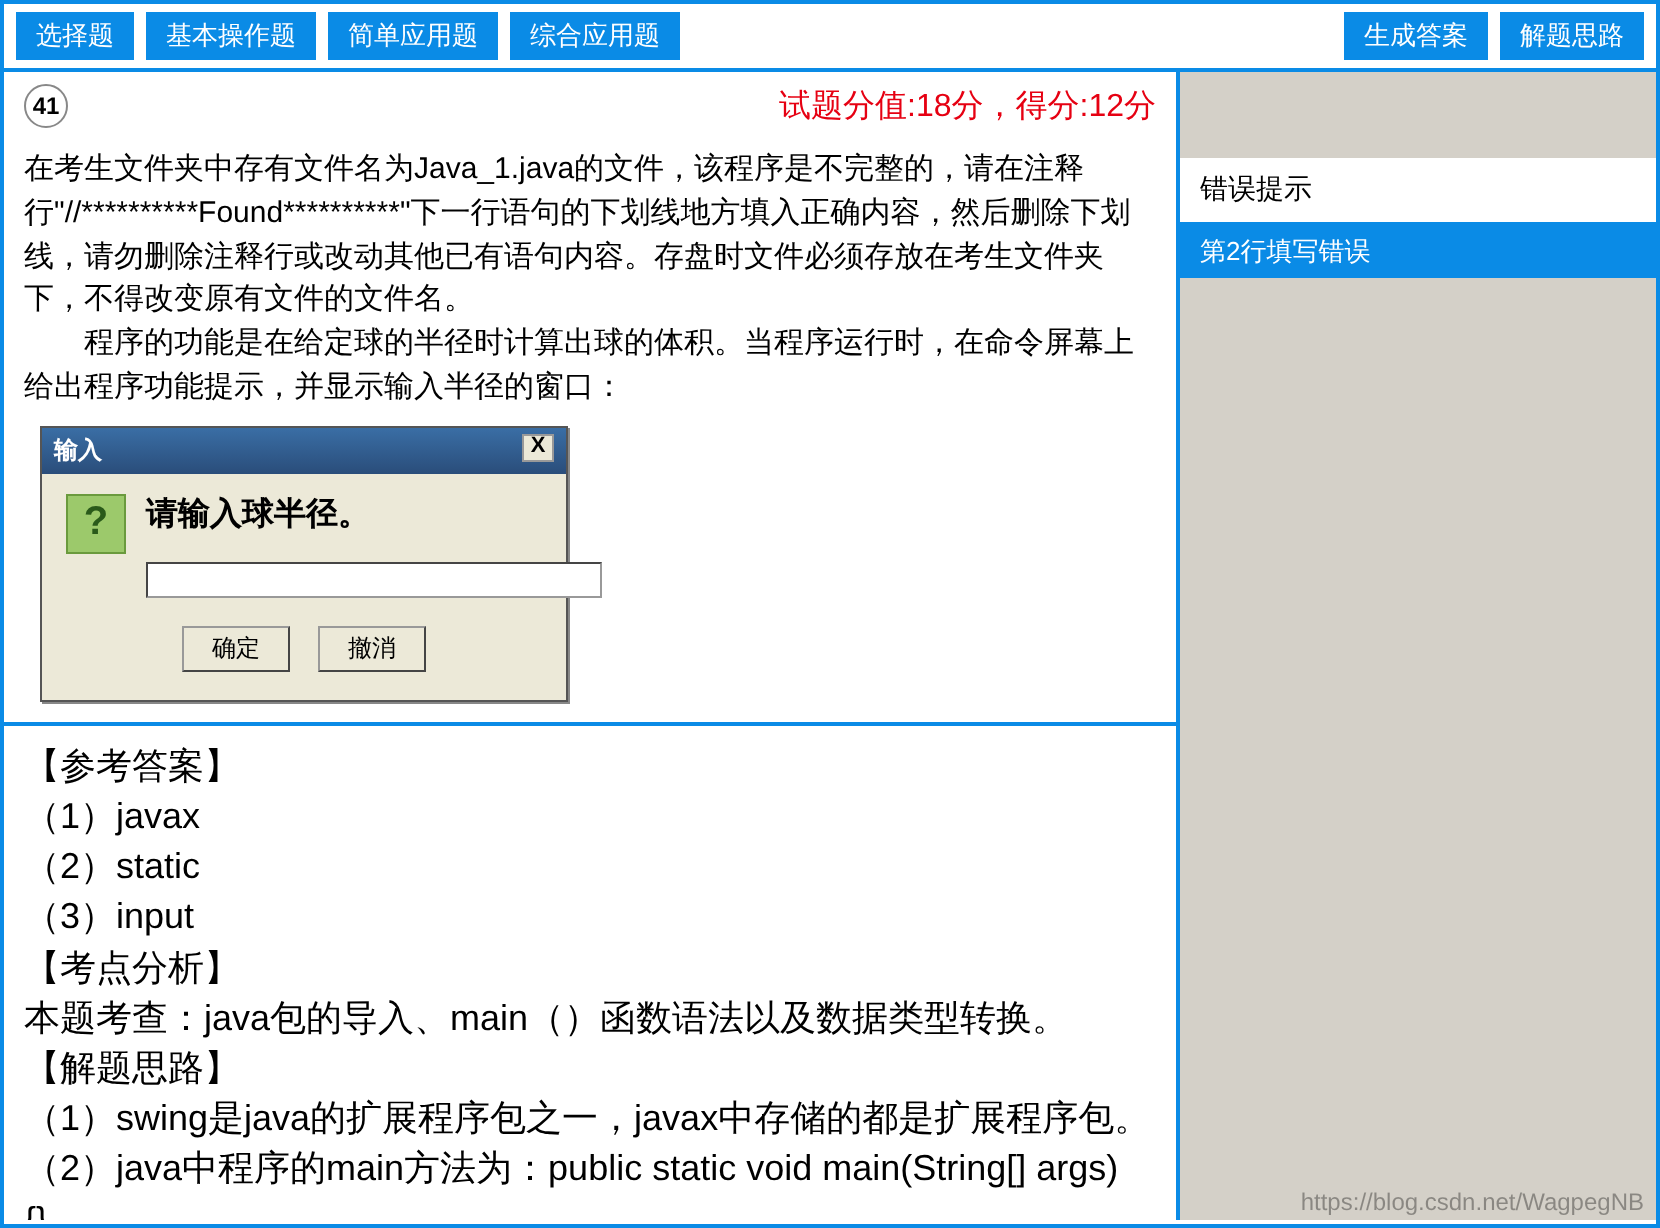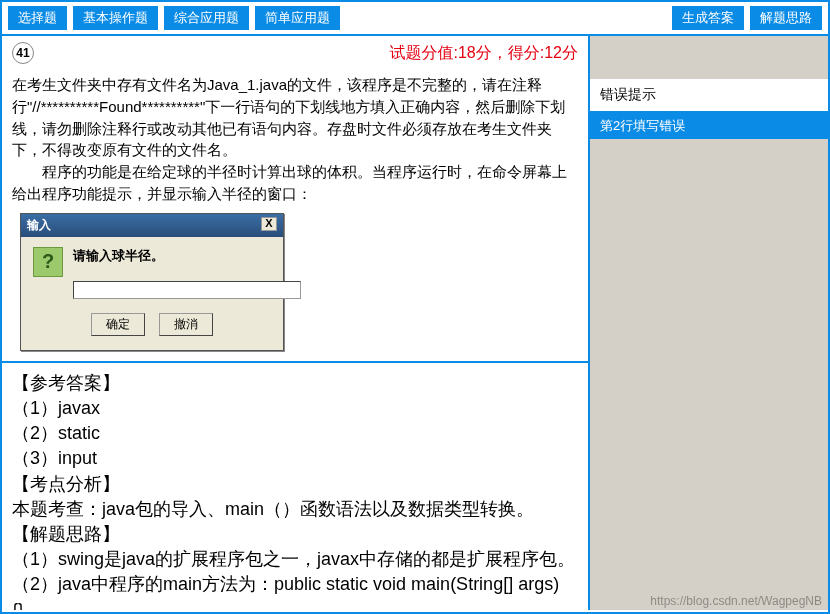--- a/index.html
+++ b/index.html
@@ -97,21 +97,21 @@
     display: flex; flex-direction: column;
   }
   .dlg-row1 { display: flex; align-items: flex-start; gap: 10px; }
   .dlg-qmark {
     width: 30px; height: 30px;
     background: #9cc96b;
     border: 1px solid #6a9a3d;
     display: flex; align-items: center; justify-content: center;
     color: #2a5a1a; font-size: 20px; font-weight: bold;
   }
-  .dlg-label { font-size: 13px; font-weight: bold; }
+  .dlg-label { font-size: 16px; font-weight: bold; font-family: Liberation Mono, monospace; }
   .dlg-input {
     margin-top: 4px;
     width: 228px; height: 18px;
     border: 1px inset #999;
     background: #fff;
     margin-left: 40px;
   }
   .dlg-btns {
     display: flex; justify-content: center; gap: 14px; margin-top: 14px;
   }
@@ -153,22 +153,22 @@
     pointer-events: none;
   }
 </style>
 </head>
 <body>
 
 <div class="top-bar">
   <div class="top-left">
     <button class="top-btn">选择题</button>
     <button class="top-btn">基本操作题</button>
+    <button class="top-btn">简单应用题</button>
     <button class="top-btn">综合应用题</button>
-    <button class="top-btn">简单应用题</button>
   </div>
   <div class="top-right">
     <button class="top-btn">生成答案</button>
     <button class="top-btn">解题思路</button>
   </div>
 </div>
 
 <div class="main-area">
   <div class="left-col">
 

